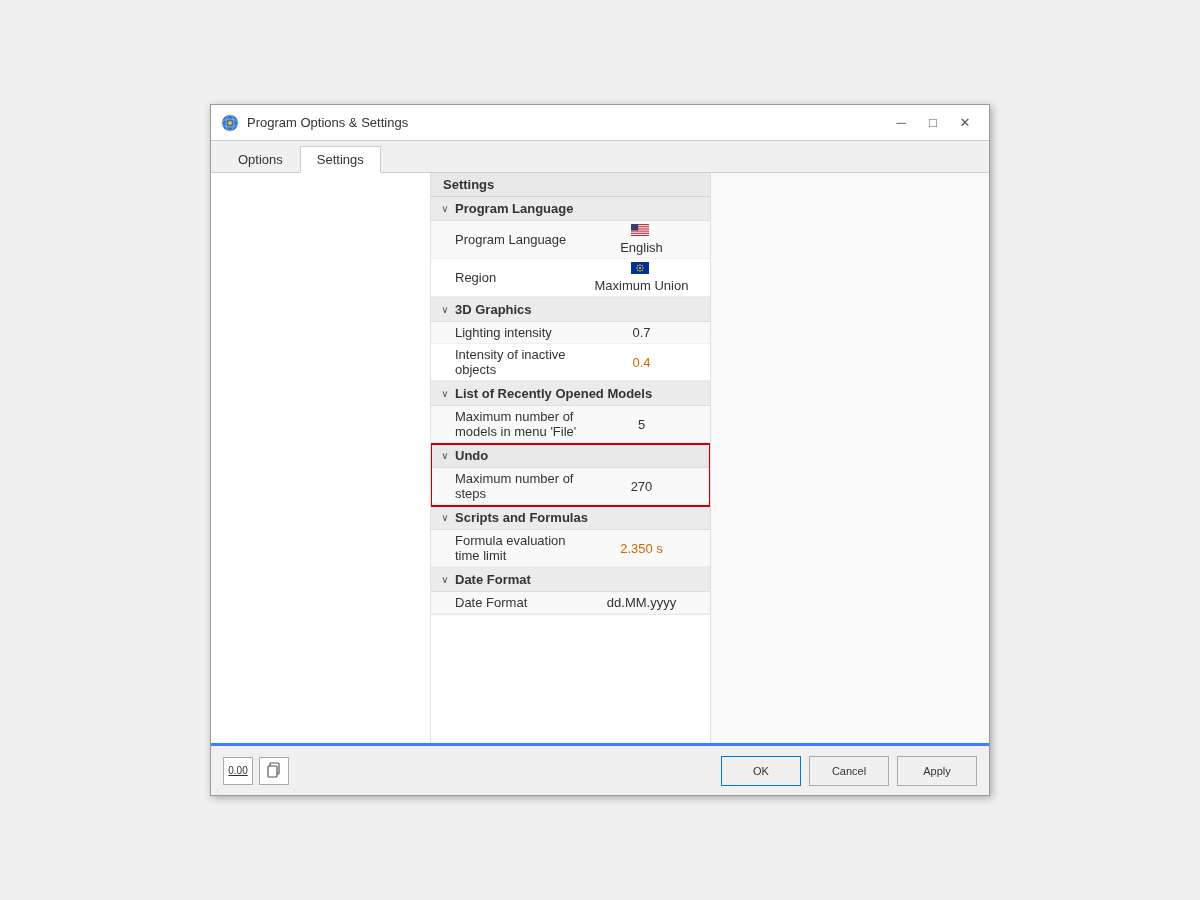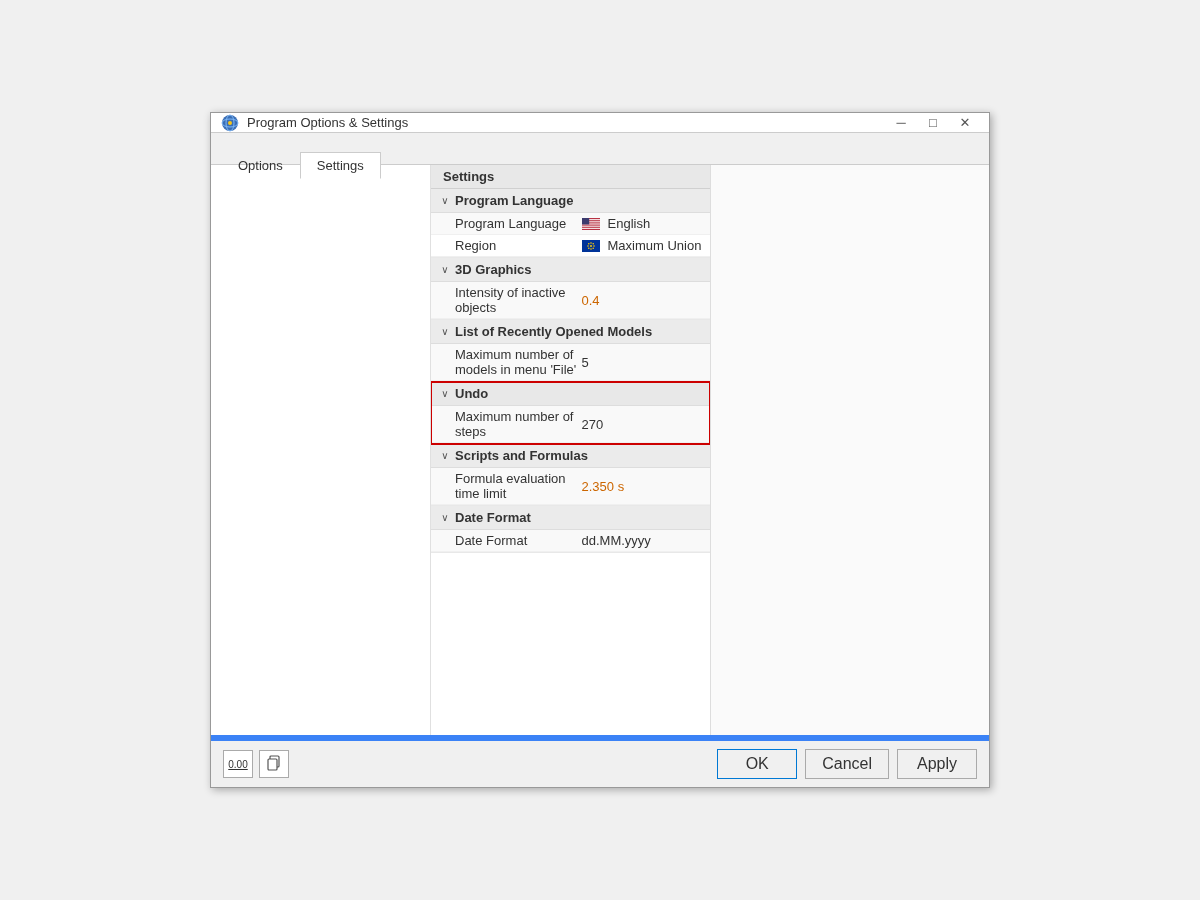--- a/index.html
+++ b/index.html
@@ -22,21 +22,21 @@
       display: flex;
       flex-direction: column;
     }
     .title-bar {
       background: #ffffff;
       border-bottom: 1px solid #ccc;
       padding: 6px 10px;
       display: flex;
       align-items: center;
       justify-content: space-between;
-      height: 20px;
+      height: 36px;
     }
     .title-bar-left {
       display: flex;
       align-items: center;
       gap: 8px;
     }
     .title-icon {
       width: 18px;
       height: 18px;
     }
@@ -71,21 +71,21 @@
     }
     .tab {
       padding: 5px 16px;
       border: 1px solid transparent;
       border-bottom: none;
       cursor: pointer;
       font-size: 13px;
       color: #333;
       background: transparent;
       position: relative;
-      top: 15px;
+      top: 1px;
     }
     .tab.active {
       background: #fff;
       border-color: #ccc;
       border-bottom: 1px solid #fff;
     }
     
     .content-area {
       display: flex;
       flex-direction: row;
@@ -158,35 +158,36 @@
       color: #333;
       font-size: 13px;
     }
     .setting-value {
       min-width: 120px;
       color: #333;
       font-size: 13px;
       display: flex;
       align-items: center;
       gap: 4px;
+      flex-direction: column;
     }
     .setting-value.orange {
       color: #cc6600;
     }
     .flag-icon {
       width: 18px;
       height: 12px;
       display: inline-block;
       vertical-align: middle;
       margin-right: 4px;
     }
     
     .bottom-bar {
       background: #f0f0f0;
-      border-top: 6px solid #3b82f6;
+      border-top: 3px solid #3b82f6;
       padding: 8px 12px;
       display: flex;
       align-items: center;
       justify-content: space-between;
       height: 52px;
     }
     .bottom-left {
       display: flex;
       align-items: center;
       gap: 6px;
@@ -207,21 +208,21 @@
       justify-content: center;
       font-size: 11px;
       color: #333;
     }
     .dialog-btn {
       min-width: 80px;
       height: 30px;
       background: #f0f0f0;
       border: 1px solid #aaa;
       cursor: pointer;
-      font-size: 16px;
+      font-size: 11px;
       padding: 0 16px;
       color: #333;
     }
     .dialog-btn.ok-btn {
       border-color: #0078d4;
     }
     
     .expand-chevron {
       display: inline-block;
     }
@@ -301,20 +302,26 @@
             </svg>
             <span>Maximum Union</span>
           </span>
         </div>
       </div>
 
       <div class="section">
         <div class="section-title-row">
           <span class="chevron expand-chevron">∨</span>
           <span class="section-label">3D Graphics</span>
+        </div>
+        <div class="setting-row">
+          <span class="setting-name">Lighting intensity</span>
+          <span class="setting-value">
+            <span>0.7</span>
+          </span>
         </div>
         <div class="setting-row">
           <span class="setting-name">Intensity of inactive objects</span>
           <span class="setting-value orange">
             <span>0.4</span>
           </span>
         </div>
       </div>
 
       <div class="section">

